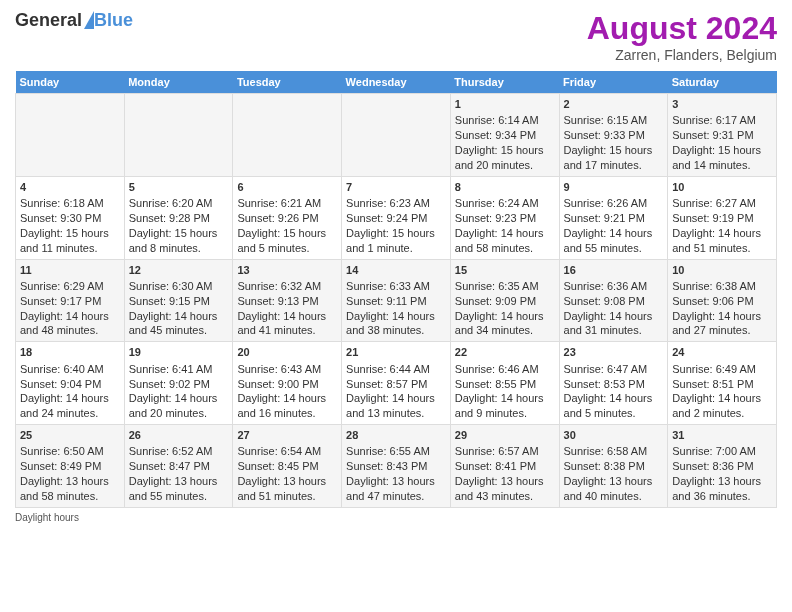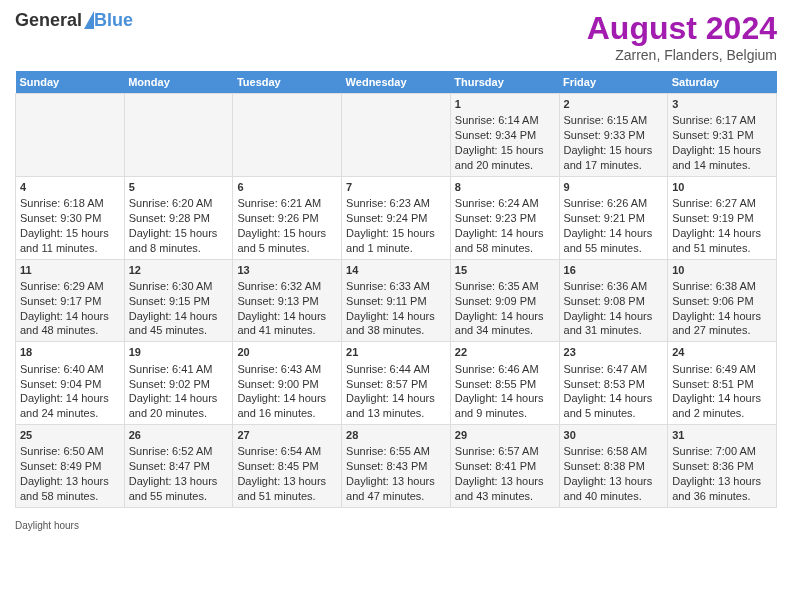--- a/index.html
+++ b/index.html
@@ -95,21 +95,21 @@
       font-size: 11px;
       display: block;
       margin-bottom: 1px;
     }
     .day-info {
       font-size: 11px;
       color: #333;
       line-height: 1.35;
     }
     .footer {
-      margin-top: 12px;
+      margin-top: 4px;
       font-size: 10px;
       color: #555;
       text-align: left;
     }
   </style>
 </head>
 <body>
 
 <div class="container">
   <div class="header">

